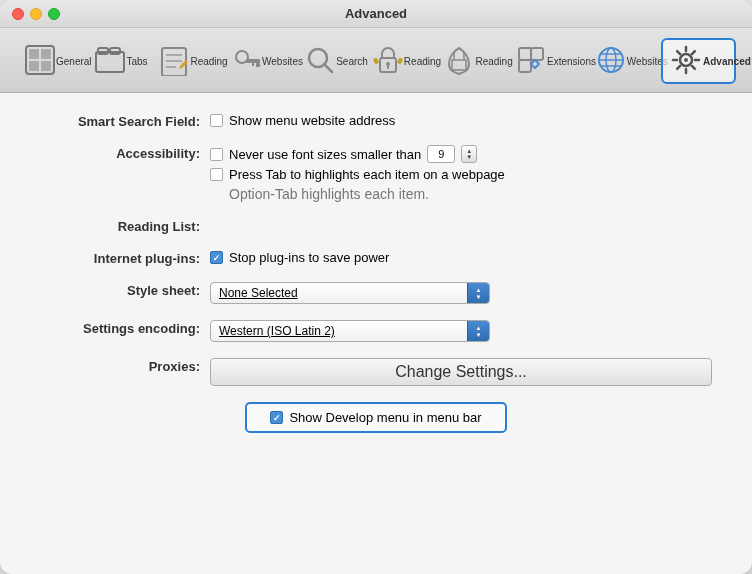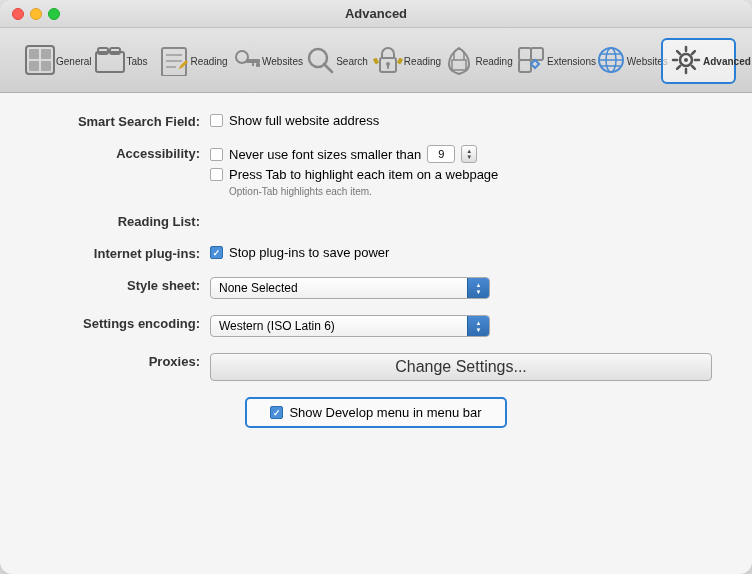--- a/index.html
+++ b/index.html
@@ -153,21 +153,21 @@
     }
 
     .checkbox.checked::after {
       content: '✓';
       color: white;
       font-size: 9px;
       font-weight: bold;
     }
 
     .hint-text {
-      font-size: 10px;
+      font-size: 14px;
       color: #777;
       margin-left: 19px;
     }
 
     .mini-input {
       width: 32px;
       height: 20px;
       border: 1px solid #aaa;
       border-radius: 3px;
       background: white;
@@ -199,20 +199,21 @@
       height: 22px;
       cursor: pointer;
       overflow: hidden;
       width: 280px;
     }
 
     .select-with-arrows .select-text {
       flex: 1;
       padding: 0 8px;
       font-size: 12px;
+      text-decoration: underline;
     }
 
     .select-arrows-btn {
       width: 22px;
       height: 100%;
       background: linear-gradient(to bottom, #4a8ad4, #2f6db0);
       display: flex;
       flex-direction: column;
       align-items: center;
       justify-content: center;
@@ -401,40 +402,40 @@
 
   </div>
 
   <div class="content">
 
     <div class="settings-row">
       <div class="settings-label">Smart Search Field:</div>
       <div class="settings-control">
         <div class="checkbox-row">
           <div class="checkbox"></div>
-          <span>Show full website address</span>
+          <span>Show menu website address</span>
         </div>
       </div>
     </div>
 
     <div class="settings-row">
       <div class="settings-label">Accessibility:</div>
       <div class="settings-control">
         <div class="checkbox-row">
           <div class="checkbox"></div>
           <span>Never use font sizes smaller than</span>
           <input type="text" class="mini-input" style="width: 28px; height: 18px; border: 1px solid rgb(170, 170, 170); border-radius: 3px; text-align: center; font-size: 11px; padding: 0px;" value="9">
           <div class="mini-select" style="width:16px;height:18px;border:1px solid #aaa;border-radius:3px;background:linear-gradient(to bottom,#fff,#ddd);display:flex;flex-direction:column;align-items:center;justify-content:center;">
             <span style="font-size:6px;line-height:1;color:#444;">▲</span>
             <span style="font-size:6px;line-height:1;color:#444;">▼</span>
           </div>
         </div>
         <div class="checkbox-row">
           <div class="checkbox"></div>
-          <span>Press Tab to highlight each item on a webpage</span>
+          <span>Press Tab to highlights each item on a webpage</span>
         </div>
         <div class="hint-text">Option-Tab highlights each item.</div>
       </div>
     </div>
 
     <div class="settings-row">
       <div class="settings-label">Reading List:</div>
     </div>
 
     <div class="settings-row">
@@ -457,21 +458,21 @@
             <span>▼</span>
           </div>
         </div>
       </div>
     </div>
 
     <div class="settings-row">
       <div class="settings-label">Settings encoding:</div>
       <div class="settings-control">
         <div class="select-with-arrows">
-          <span class="select-text">Western (ISO Latin 6)</span>
+          <span class="select-text">Western (ISO Latin 2)</span>
           <div class="select-arrows-btn">
             <span>▲</span>
             <span>▼</span>
           </div>
         </div>
       </div>
     </div>
 
     <div class="settings-row">
       <div class="settings-label">Proxies:</div>

